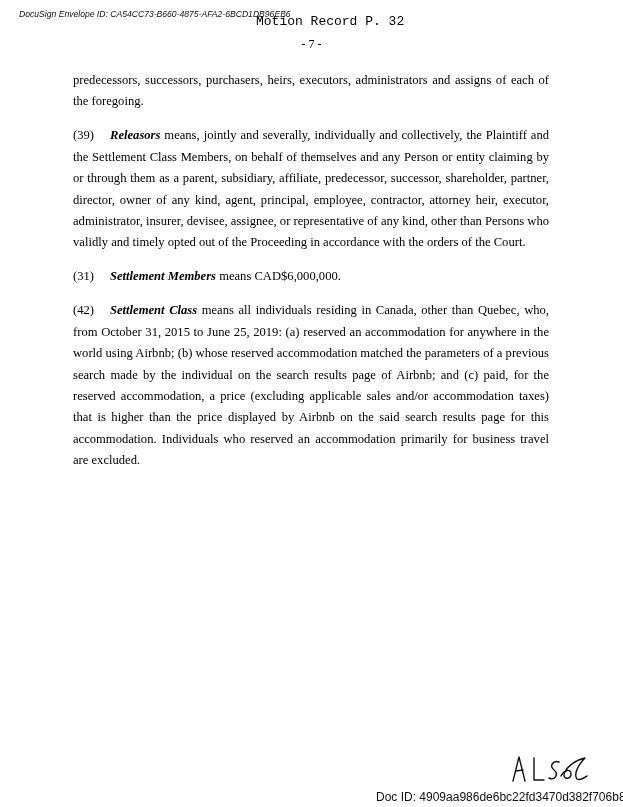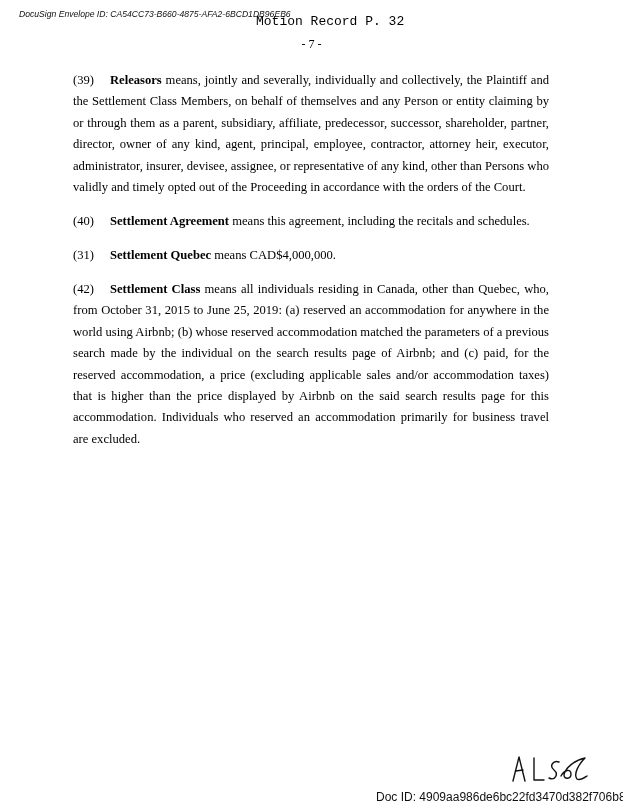--- a/index.html
+++ b/index.html
@@ -58,20 +58,21 @@
   .para {
     margin: 0 0 12.6px 0;
   }
   .num {
     display: inline-block;
     width: 37px;
     font-family: Liberation Serif, serif;
   }
   .term {
     font-weight: bold;
+    font-style: italic;
   }
   .signature {
     position: absolute;
     left: 509px;
     top: 752px;
     width: 82px;
     height: 32px;
   }
   .doc-id {
     position: absolute;
@@ -84,26 +85,26 @@
   }
 </style>
 </head>
 <body>
 
 <div class="envelope-id">DocuSign Envelope ID: CA54CC73-B660-4875-AFA2-6BCD1DB96EB6</div>
 <div class="motion-record">Motion Record P. 32</div>
 <div class="page-number"><span>- 7 -</span></div>
 
 <div class="body-text">
+  <p class="para">predecessors, successors, purchasers, heirs, executors, administrators and assigns of each of the foregoing.</p>
 
   <p class="para"><span class="num">(39)</span><span class="term">Releasors</span><span> means, jointly and severally, individually and collectively, the Plaintiff and the Settlement Class Members, on behalf of themselves and any Person or entity claiming by or through them as a parent, subsidiary, affiliate, predecessor, successor, shareholder, partner, director, owner of any kind, agent, principal, employee, contractor, attorney heir, executor, administrator, insurer, devisee, assignee, or representative of any kind, other than Persons who validly and timely opted out of the Proceeding in accordance with the orders of the Court.</span></p>
 
-  <p class="para"><span class="num">(40)</span><span class="term">Settlement Agreement</span><span> means this agreement, including the recitals and schedules.</span></p>
 
-  <p class="para"><span class="num">(31)</span><span class="term">Settlement Quebec</span><span> means CAD$4,000,000.</span></p>
+  <p class="para"><span class="num">(31)</span><span class="term">Settlement Members</span><span> means CAD$6,000,000.</span></p>
 
   <p class="para"><span class="num">(42)</span><span class="term">Settlement Class</span><span> means all individuals residing in Canada, other than Quebec, who, from October 31, 2015 to June 25, 2019: (a) reserved an accommodation for anywhere in the world using Airbnb; (b) whose reserved accommodation matched the parameters of a previous search made by the individual on the search results page of Airbnb; and (c) paid, for the reserved accommodation, a price (excluding applicable sales and/or accommodation taxes) that is higher than the price displayed by Airbnb on the said search results page for this accommodation. Individuals who reserved an accommodation primarily for business travel are excluded.</span></p>
 
 
 
 </div>
 
 <svg class="signature" viewBox="0 0 82 32" xmlns="http://www.w3.org/2000/svg">
   <g fill="none" stroke="#111" stroke-width="1.4" stroke-linecap="round" stroke-linejoin="round">
 

